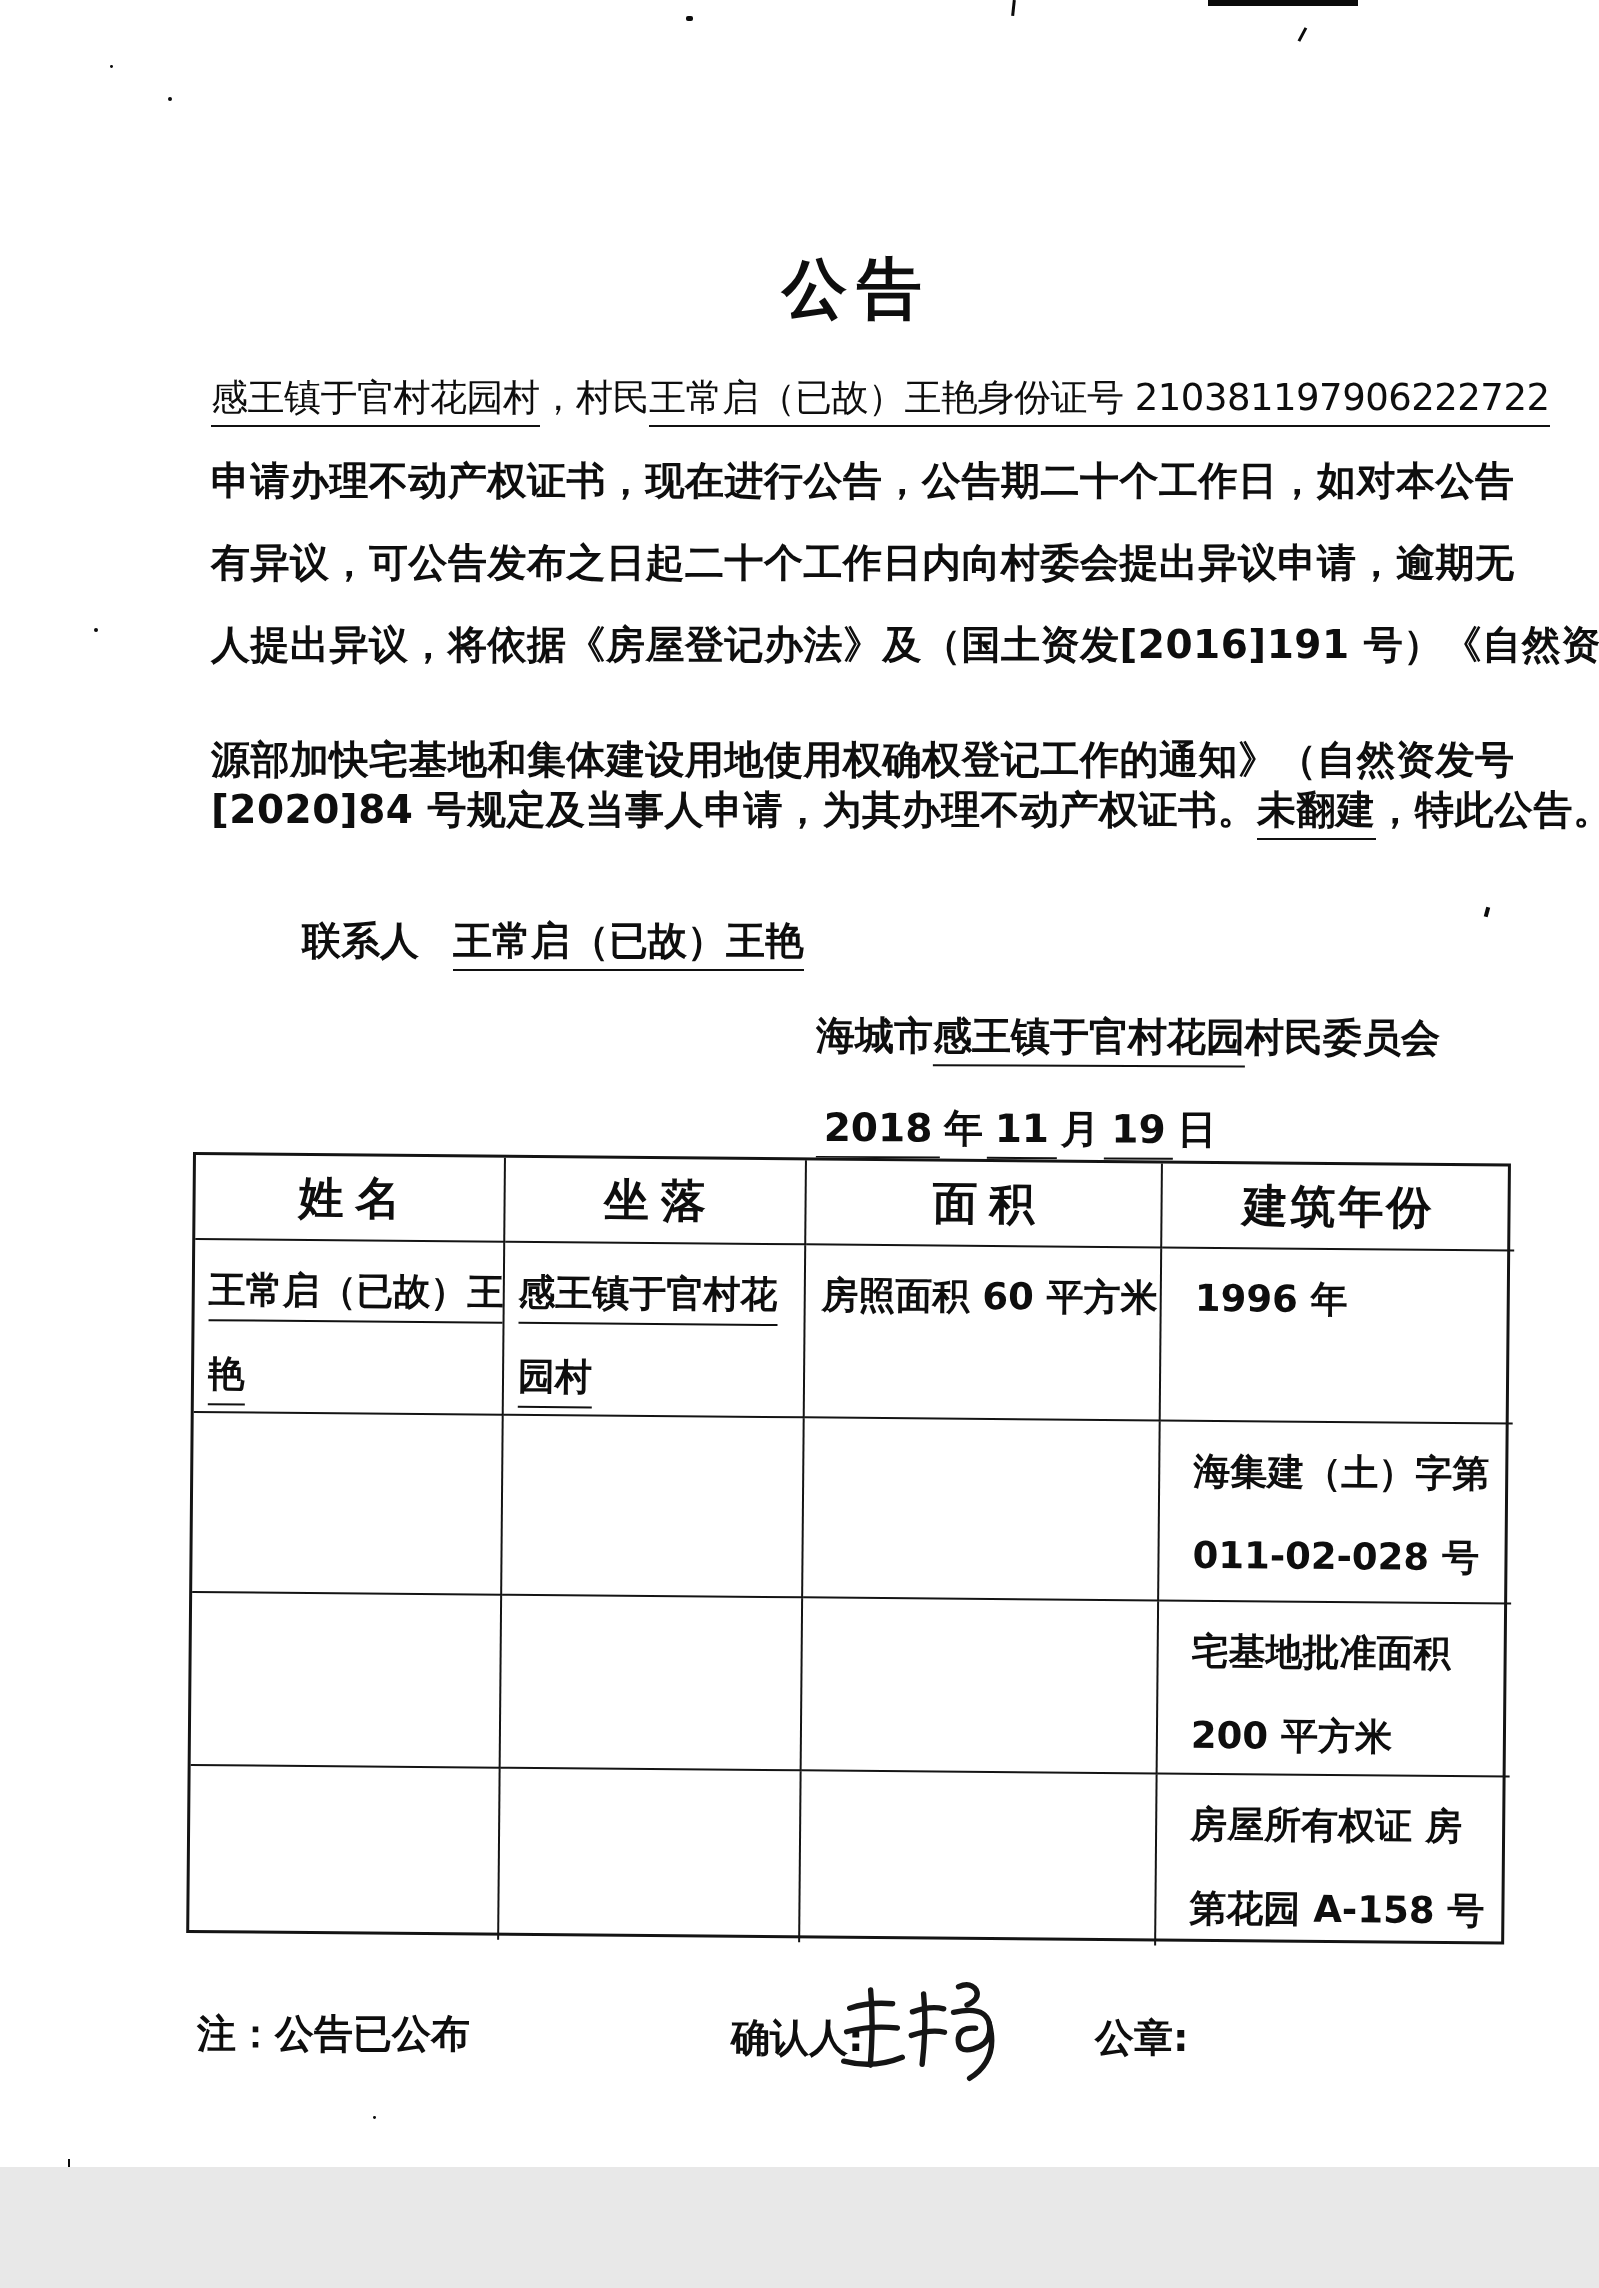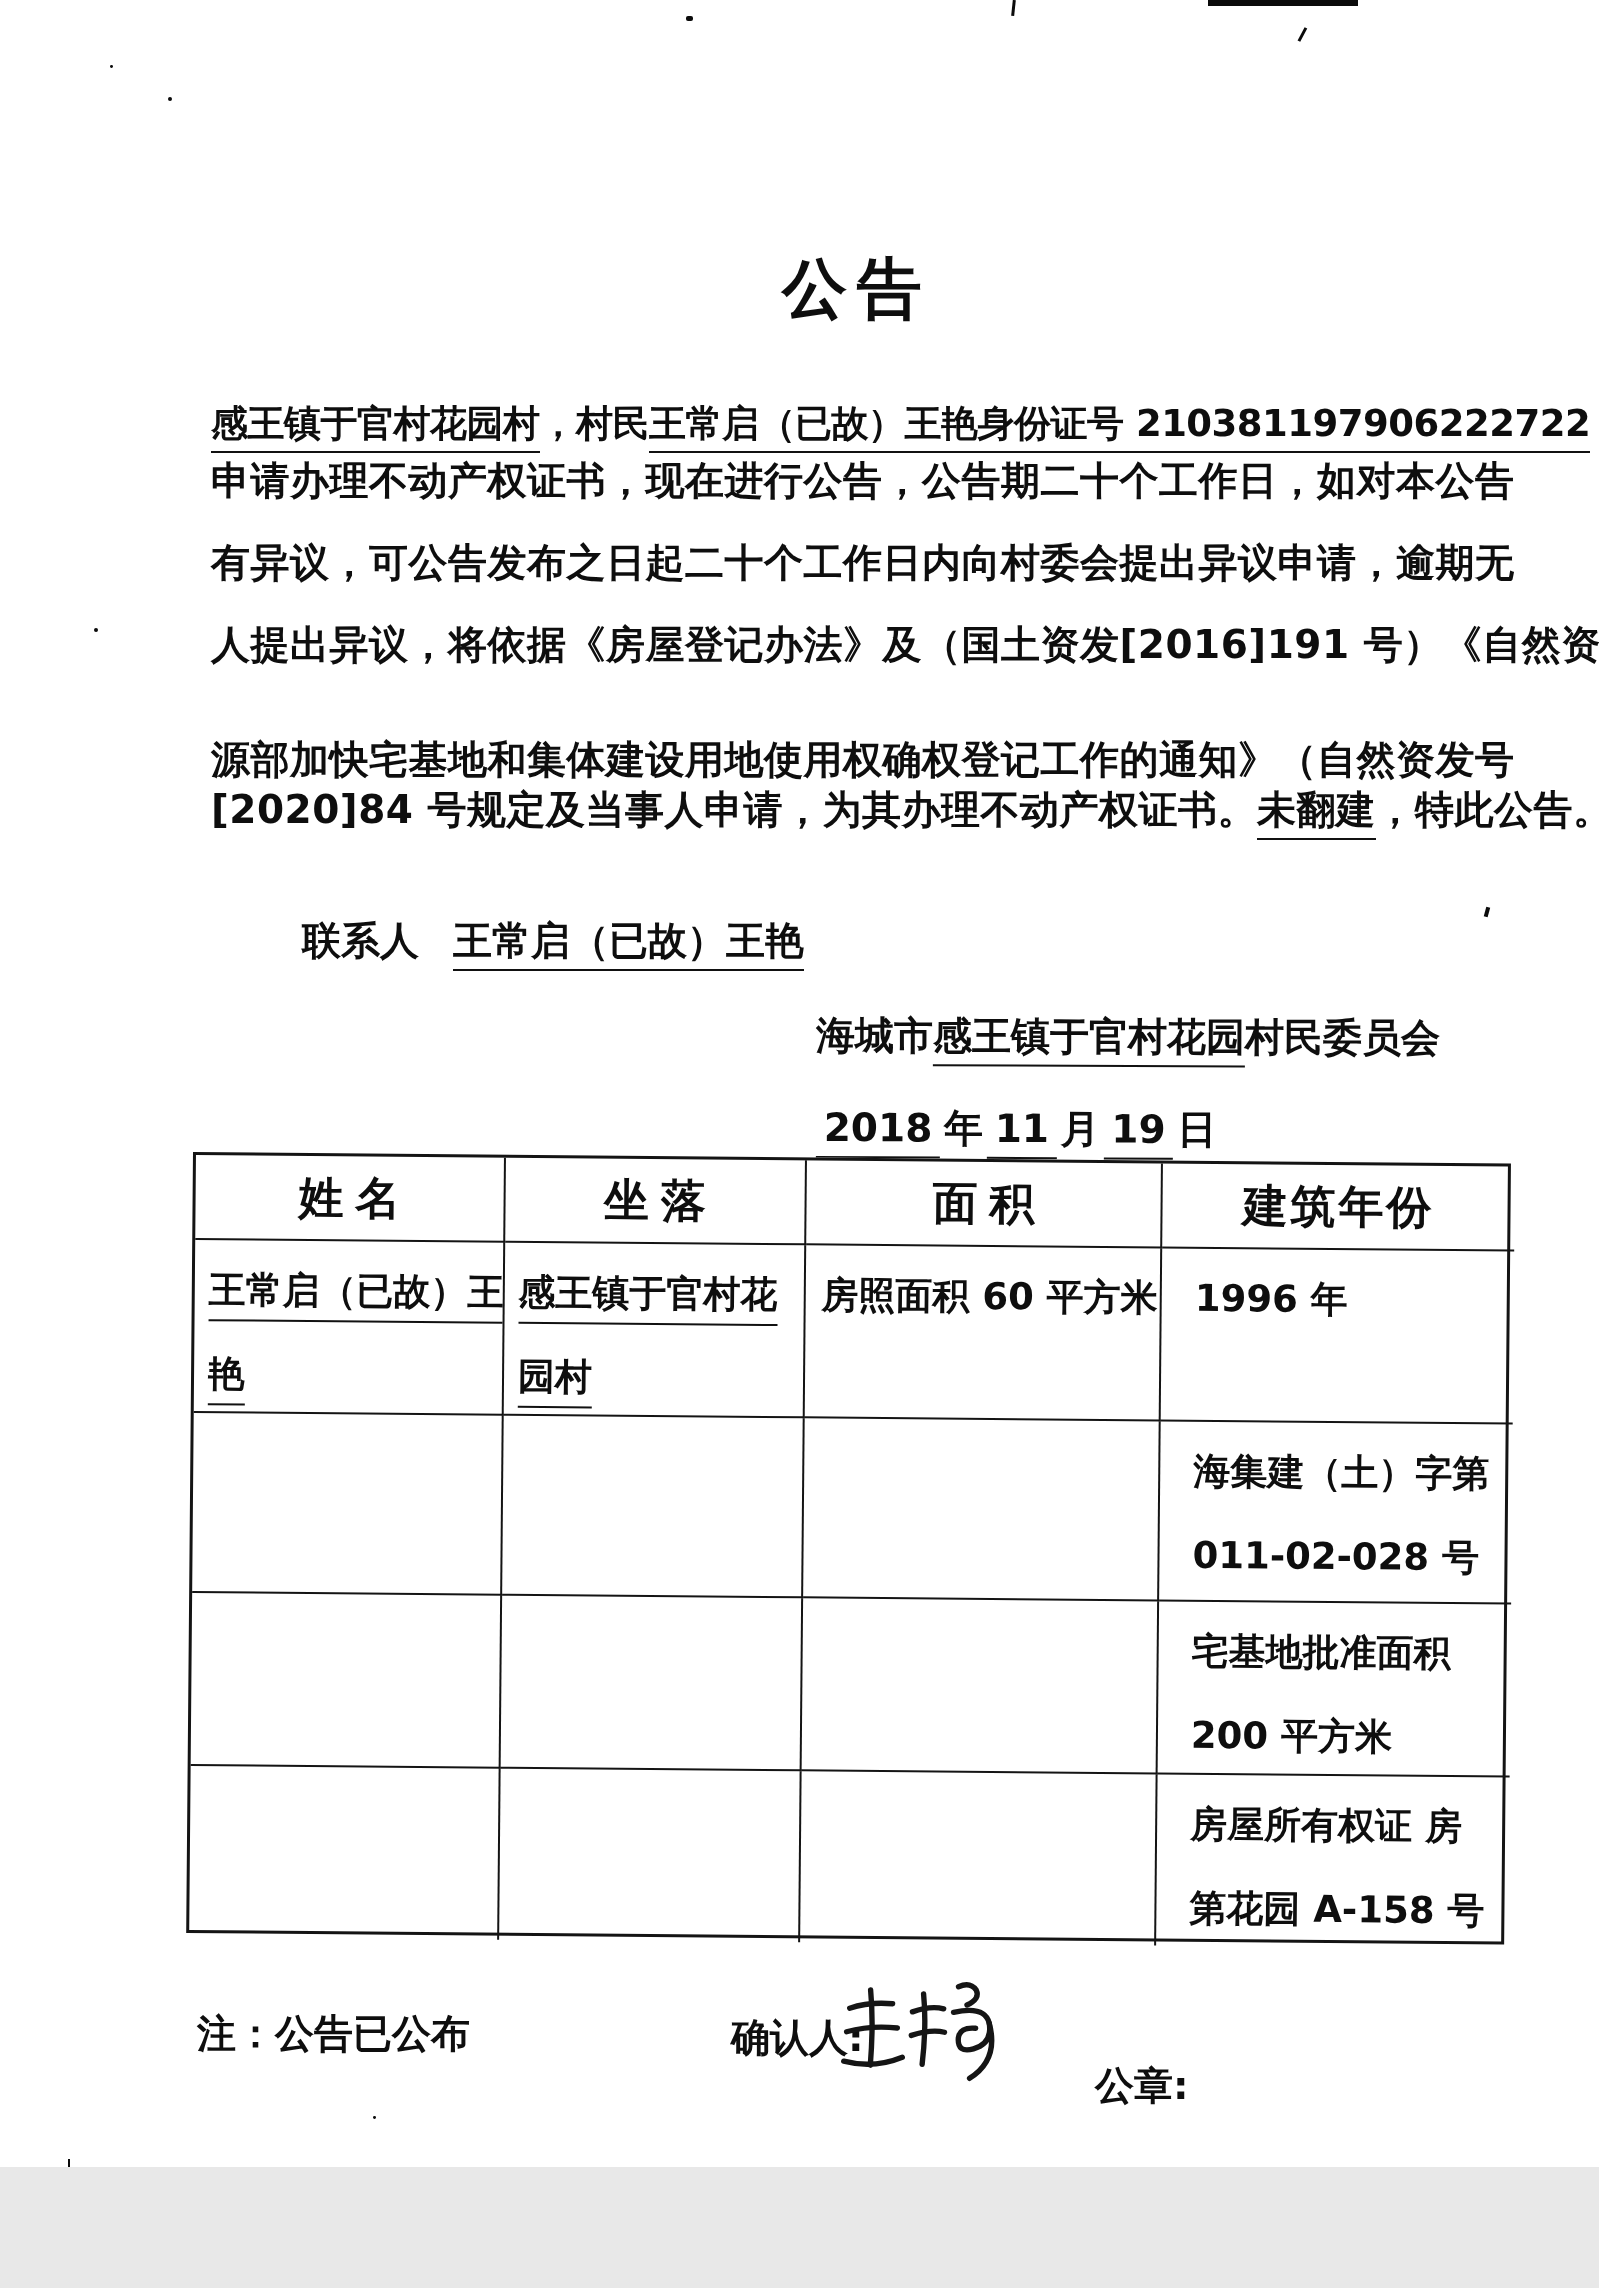--- a/index.html
+++ b/index.html
@@ -17,21 +17,21 @@
     position:absolute;left:782px;top:245px;
     font-size:65px;font-weight:700;letter-spacing:9.8px;
     white-space:nowrap;
   }
   
   .pline{
     position:absolute;left:211px;
     font-size:39px;font-weight:600;line-height:47px;
     white-space:nowrap;letter-spacing:0.5px;
   }
-  .pline.first{font-size:37px;font-weight:700;letter-spacing:-0.5px;margin-top:26px;}
+  .pline.first{font-size:37px;font-weight:400;letter-spacing:-0.5px;}
   .u{border-bottom:2.9px solid #111;padding-bottom:5.9px;}
   .l1{top:374px;}.l2{top:457px;}.l3{top:539px;}.l4{top:621px;}.l5{top:736px;}.l6{top:786px;}
   
   .contact-line{position:absolute;left:302px;top:914px;font-size:39px;font-weight:700;white-space:nowrap;}
   .contact-line .name{margin-left:34px;}
   .committee-line{position:absolute;left:816px;top:1010px;font-size:39px;font-weight:600;white-space:nowrap;transform:rotate(0.25deg);}
   .date-line{position:absolute;left:816px;top:1102px;font-size:39px;font-weight:600;white-space:nowrap;transform:rotate(0.3deg);}
   .date-line .du{border-bottom:2.9px solid #111;padding:0 7.8px 5.9px 7.8px;}
   .date-line .unit{margin:0 3.9px;}
   
@@ -62,21 +62,21 @@
   .hcell.wide{letter-spacing:11.8px;text-indent:11.8px;}
   .hcell.tight{letter-spacing:2.9px;}
   .bcell{padding:27.4px 9.8px 0 13.7px;font-size:37px;font-weight:600;}
   .bcell.area-cell{padding-left:15.7px;white-space:nowrap;}
   .bcell.year-cell{padding-left:33px;white-space:nowrap;}
   .cell-line{display:block;line-height:45px;margin-bottom:39px;white-space:nowrap;}
   .cell-line .u{padding-bottom:7.8px;}
   
   .note-label{position:absolute;left:197px;top:2007px;font-size:39px;font-weight:700;white-space:nowrap;text-align:center;}
   .confirm-label{position:absolute;left:731px;top:2011px;font-size:39px;font-weight:700;white-space:nowrap;}
-  .seal-label{position:absolute;left:1095px;top:2011px;font-size:39px;font-weight:700;white-space:nowrap;margin-top:48px;}
+  .seal-label{position:absolute;left:1095px;top:2011px;font-size:39px;font-weight:700;white-space:nowrap;}
   .signature{position:absolute;left:835px;top:1972px;width:176px;height:123px;transform:rotate(-2deg);}
   .sr{position:absolute;width:1px;height:1px;overflow:hidden;clip-path:inset(50%);white-space:nowrap;}
   
   .artifact{position:absolute;background:#0b0b0b;}
   .a-bar{left:1208px;top:0;width:150px;height:5.9px;}
   .a-dash1{left:1012px;top:0;width:2.9px;height:15.7px;transform:rotate(6deg);}
   .a-speck1{left:686px;top:15.7px;width:6.9px;height:4.9px;border-radius:2px;}
   .a-slash{left:1301px;top:26.5px;width:2.9px;height:14.7px;transform:rotate(28deg);}
   .a-dot1{left:168px;top:97px;width:3.9px;height:3.9px;border-radius:50%;}
   .a-dot2{left:110px;top:65px;width:2.9px;height:2.9px;border-radius:50%;}

